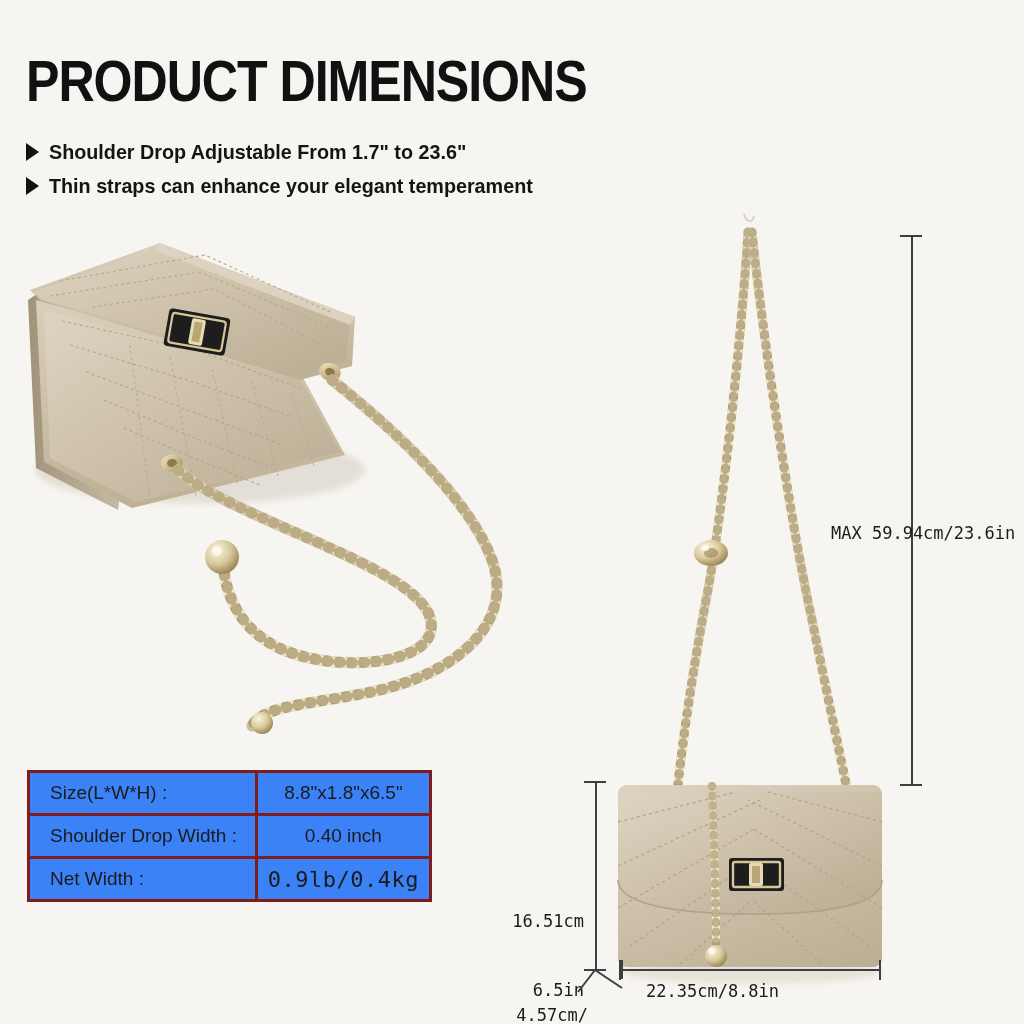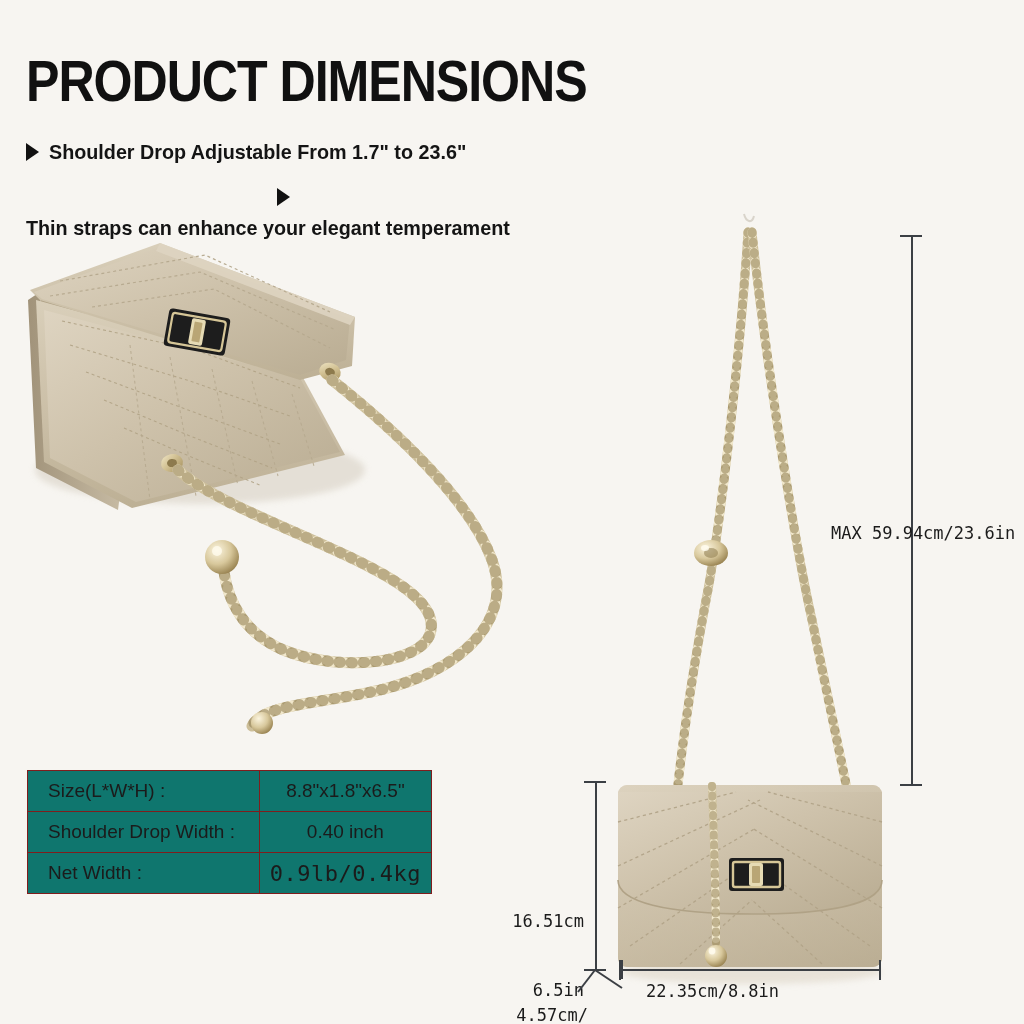--- a/index.html
+++ b/index.html
@@ -23,21 +23,21 @@
     transform:scaleX(0.88);
     transform-origin:left center;
     white-space:nowrap;
   }
   .bullet-row{
     position:absolute;left:26px;
     display:flex;align-items:center;gap:10px;
     white-space:nowrap;
   }
   .bullet-row.b1{top:140px;}
-  .bullet-row.b2{top:188px;flex-direction:column;}
+  .bullet-row.b2{top:174px;}
   .tri{
     width:0;height:0;
     border-left:13px solid #111;
     border-top:9px solid transparent;
     border-bottom:9px solid transparent;
     flex:none;
   }
   .bullet-text{
     font-family:"Liberation Sans", sans-serif;
     font-weight:bold;font-size:21px;color:#141414;
@@ -45,26 +45,26 @@
   }
 
   
   .spec-table{
     position:absolute;left:27px;top:770px;
     width:405px;
     border-collapse:collapse;
     background:#f4f2ee;
   }
   .spec-table td{
-    border:1px solid #7f1d1d;
+    border:3px solid #7f1d1d;
     height:40px;
     padding:0 10px;
     font-family:"Liberation Sans", sans-serif;
     font-size:19px;color:#1b1b1b;
-    background:#0f766e;
+    background:#3b82f6;
   }
   .spec-table td.k{width:225px;text-align:left;padding-left:20px;}
   .spec-table td.v{text-align:center;}
   .spec-table td.v.mono{
     font-family:"DejaVu Sans Mono", monospace;
     font-size:22px;letter-spacing:.5px;
   }
 
   
   .dimline{position:absolute;background:#3b3f44;}

